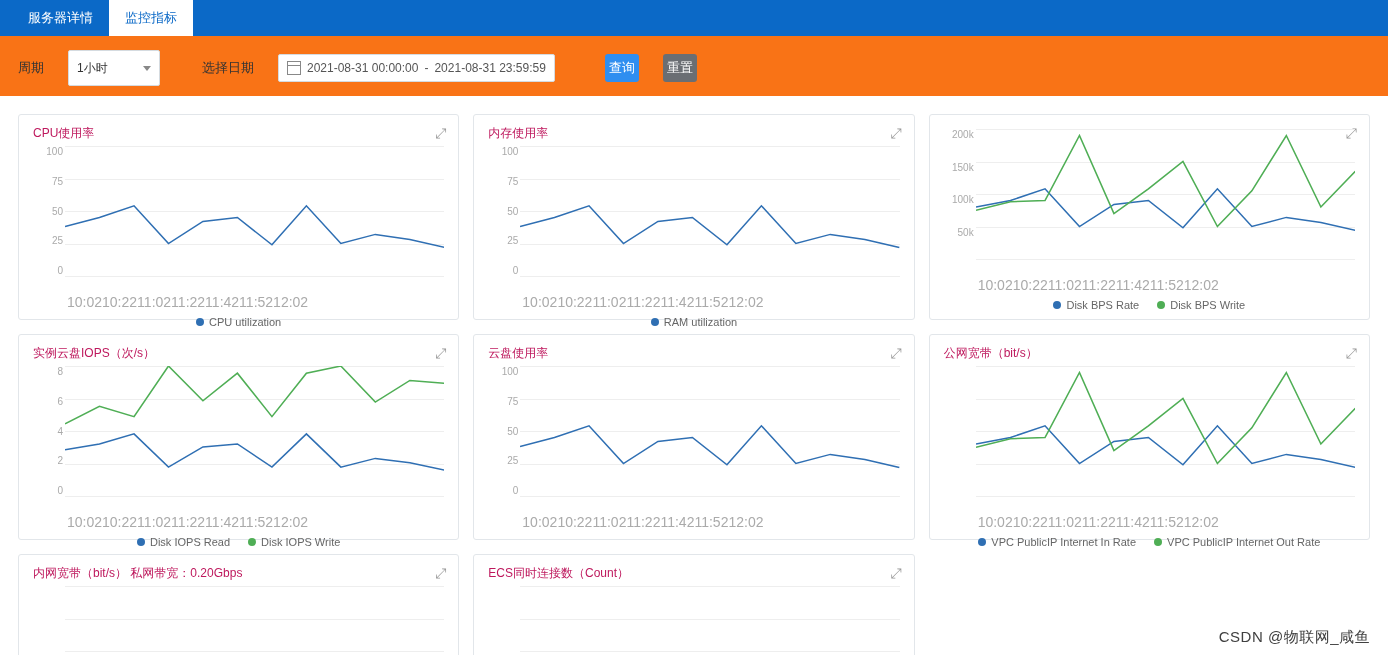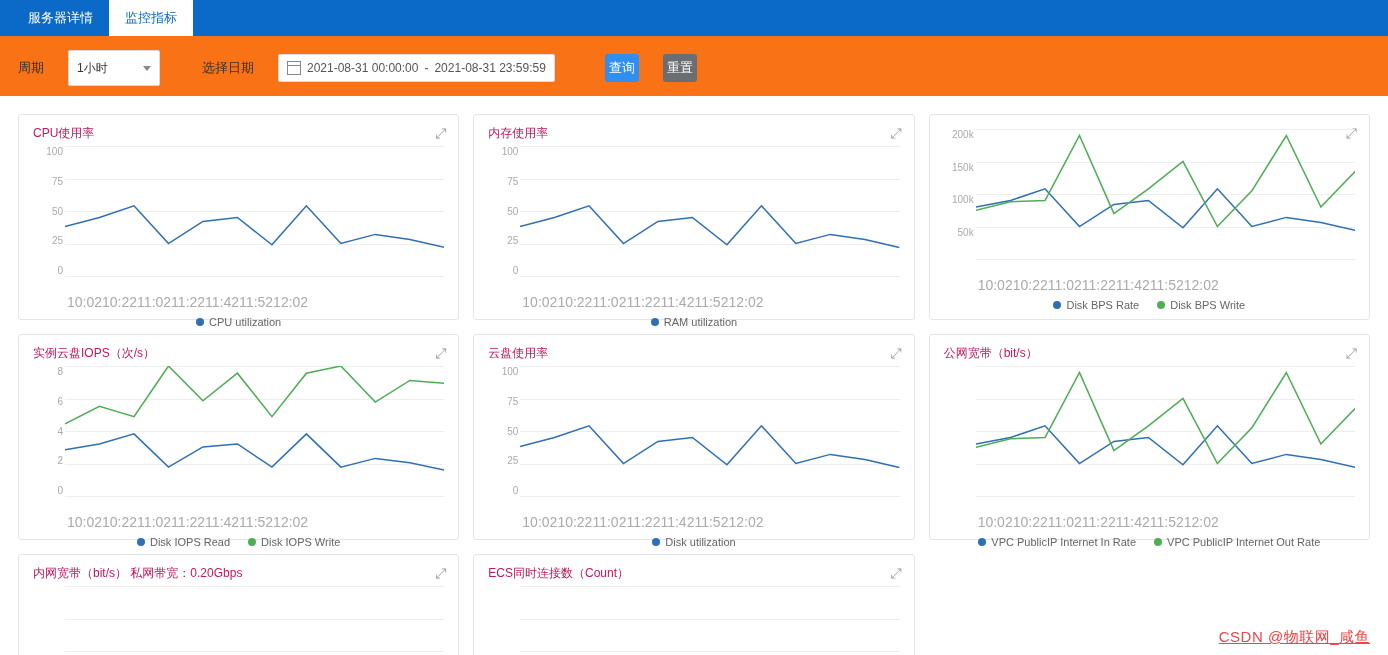--- a/index.html
+++ b/index.html
@@ -23,21 +23,21 @@
 .card-title { font-size: 12px; color: #be185d; margin-bottom: 4px; }
 .expand-icon { position: absolute; top: 10px; right: 12px; cursor: pointer; color: #999; font-size: 14px; }
 .chart-area { position: relative; height: 130px; margin-left: 32px; margin-top: 4px; text-decoration: underline; }
 .y-labels { position: absolute; left: -32px; top: 0; bottom: 0; width: 30px; display: flex; flex-direction: column; justify-content: space-between; align-items: flex-end; color: #aaa; font-size: 10px; }
 .plot { position: absolute; left: 0; top: 0; width: 100%; height: 100%; }
 .x-labels { margin-left: 32px; display: flex; justify-content: flex-start; font-size: 14px; color: #aaa; padding: 18px 2px 0; }
 .legend { display: flex; justify-content: center; gap: 18px; font-size: 11px; color: #666; margin-top: 6px; }
 .legend-item { display: flex; align-items: center; gap: 5px; }
 .dot { width: 8px; height: 8px; border-radius: 50%; }
 .grid-line { position: absolute; left: 0; right: 0; height: 1px; background: #eee; }
-.watermark { position: fixed; bottom: 8px; right: 18px; color: #ef4444; font-size: 15px; letter-spacing: 0.5px; text-decoration: underline; }
+.watermark { position: fixed; bottom: 8px; right: 18px; color: #404040; font-size: 15px; letter-spacing: 0.5px; }
 </style>
 </head>
 <body>
 
 <div class="header-bar">
   <div class="tab">服务器详情</div>
   <div class="tab active">监控指标</div>
 </div>
 
 <div class="toolbar">
@@ -233,26 +233,20 @@
       </div>
       <div class="x-labels">
         <span>10:02</span>
         <span>10:22</span>
         <span>11:02</span>
         <span>11:22</span>
         <span>11:42</span>
         <span>11:52</span>
         <span>12:02</span>
       </div>
-      <div class="legend">
-        <div class="legend-item">
-          <span class="dot" style="background:#2f6fb3"></span>
-          <span>Disk utilization</span>
-        </div>
-      </div>
     </div>
     <div class="card">
       <div class="card-title">公网宽带（bit/s）</div>
       <span class="expand-icon">⤢</span>
       <div class="chart-area">
         <div class="grid-line" style="top:0%"></div>
         <div class="grid-line" style="top:25%"></div>
         <div class="grid-line" style="top:50%"></div>
         <div class="grid-line" style="top:75%"></div>
         <div class="grid-line" style="top:100%"></div>

